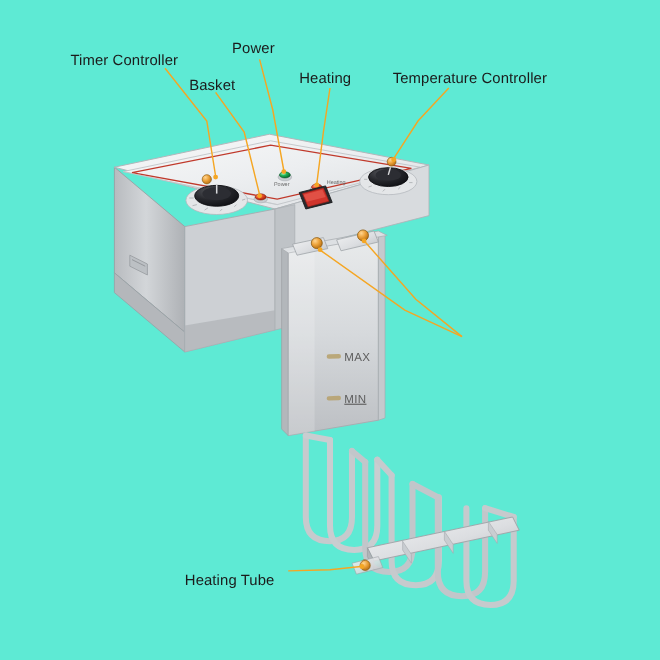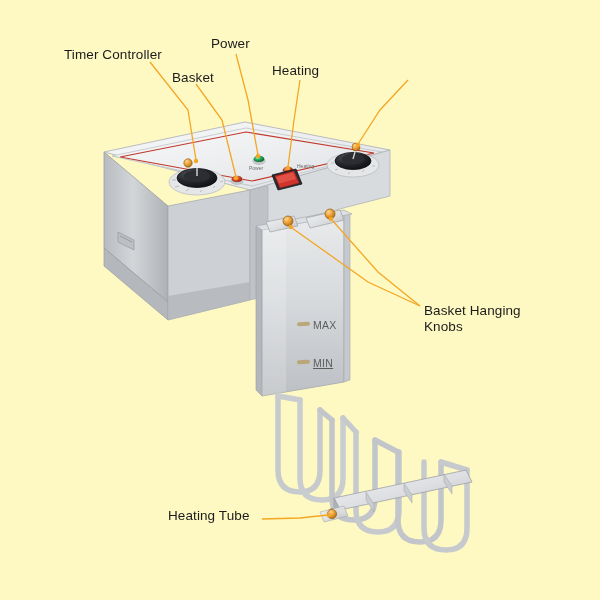--- a/index.html
+++ b/index.html
@@ -10,21 +10,21 @@
   body {
     width: 600px;
     height: 600px;
     font-family: "Liberation Sans", sans-serif;
     overflow: hidden;
   }
   #stage {
     position: relative;
     width: 600px;
     height: 600px;
-    background: #fef9c3;
+    background: #5eead4;
   }
   svg.layer {
     position: absolute;
     left: 0;
     top: 0;
     width: 600px;
     height: 600px;
   }
   .label {
     position: absolute;
@@ -277,25 +277,24 @@
   </svg>
 
   <div class="label" style="left:64px; top:47px;">Timer Controller</div>
 
   <div class="label" style="left:172px; top:70px;">Basket</div>
 
   <div class="label" style="left:211px; top:36px;">Power</div>
 
   <div class="label" style="left:272px; top:63px;">Heating</div>
 
-
-  <div class="label" style="left:424px; top:303px;">Basket Hanging
-Knobs</div>
-
-  <div class="label" style="left:168px; top:508px;">Heating Tube</div>
+  <div class="label" style="left:357px; top:63px;">Temperature Controller</div>
+
+
+  <div class="label" style="left:168px; top:520px;">Heating Tube</div>
 
   <div class="minmax" style="left:313px; top:319px;">MAX</div>
   <div class="minmax" style="left:313px; top:357px;text-decoration:underline;">MIN</div>
 
   <div class="panel-text tiny-text" style="left:249px; top:165px;">Power</div>
   <div class="panel-text tiny-text" style="left:297px; top:163px;">Heating</div>
 
 </div>
 
 </body></html>

